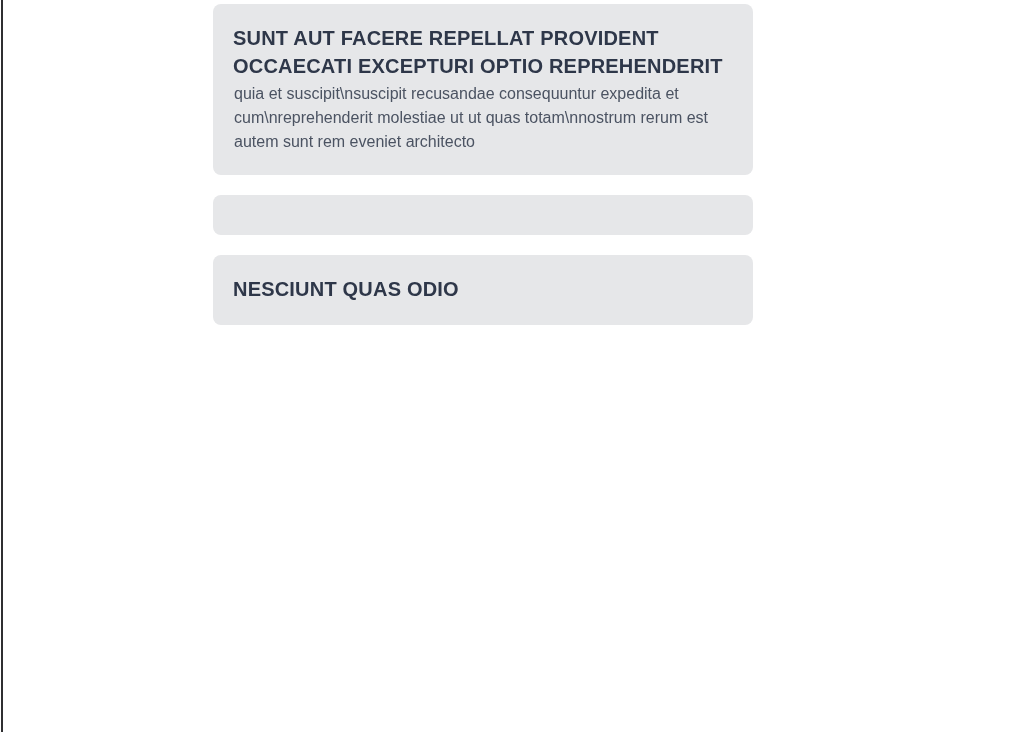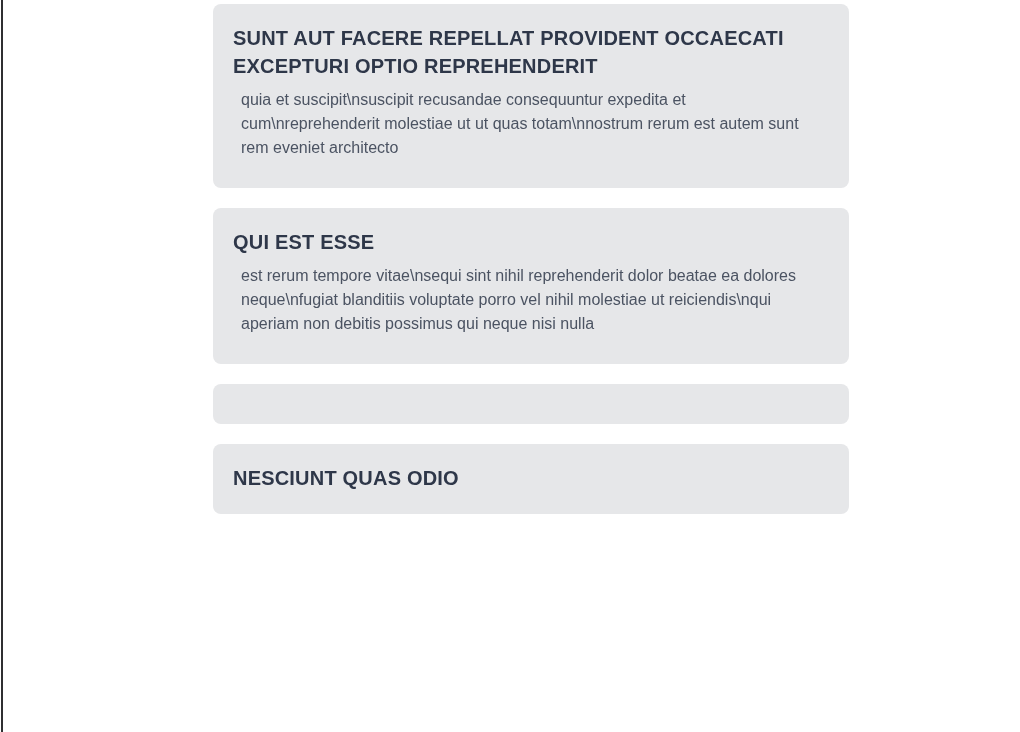--- a/index.html
+++ b/index.html
@@ -23,61 +23,57 @@
     background: #2f2f31;
   }
   .posts-list {
     position: absolute;
     left: 213px;
     top: 0;
     width: 600px;
   }
   .post-card {
     box-sizing: border-box;
-    width: 636px;
+    width: 540px;
     background: #e6e7e9;
     border-radius: 8px;
     padding: 20px;
     margin-bottom: 20px;
   }
   .post-card:first-child {
     margin-top: 4px;
   }
   .post-title {
     margin: 0 0 2px 0;
     font-size: 20px;
     line-height: 28px;
     font-weight: 600;
     color: #2e3749;
     letter-spacing: 0.2px;
   }
   .post-body {
-    margin: 8px;
+    margin: 1px;
     font-size: 16px;
     line-height: 24px;
     font-weight: 400;
     color: #4b5362;
   }
 </style>
 </head>
 <body>
 
 <div class="window-edge"></div>
 
 <main class="posts-list">
 
   <article class="post-card">
     <h2 class="post-title">SUNT AUT FACERE REPELLAT PROVIDENT OCCAECATI EXCEPTURI OPTIO REPREHENDERIT</h2>
     <p class="post-body">quia et suscipit\nsuscipit recusandae consequuntur expedita et cum\nreprehenderit molestiae ut ut quas totam\nnostrum rerum est autem sunt rem eveniet architecto</p>
   </article>
 
-  <article class="post-card">
-    <h2 class="post-title">QUI EST ESSE</h2>
-    <p class="post-body">est rerum tempore vitae\nsequi sint nihil reprehenderit dolor beatae ea dolores neque\nfugiat blanditiis voluptate porro vel nihil molestiae ut reiciendis\nqui aperiam non debitis possimus qui neque nisi nulla</p>
-  </article>
 
   <article class="post-card">
   </article>
 
 
   <article class="post-card">
     <h2 class="post-title">NESCIUNT QUAS ODIO</h2>
   </article>
 
 </main>

